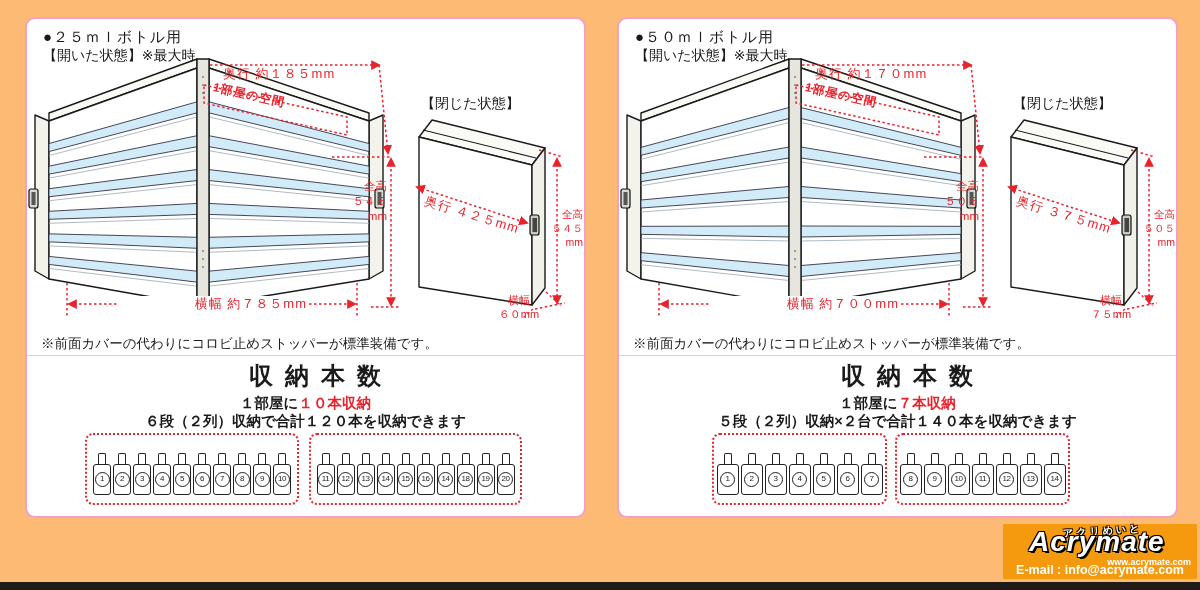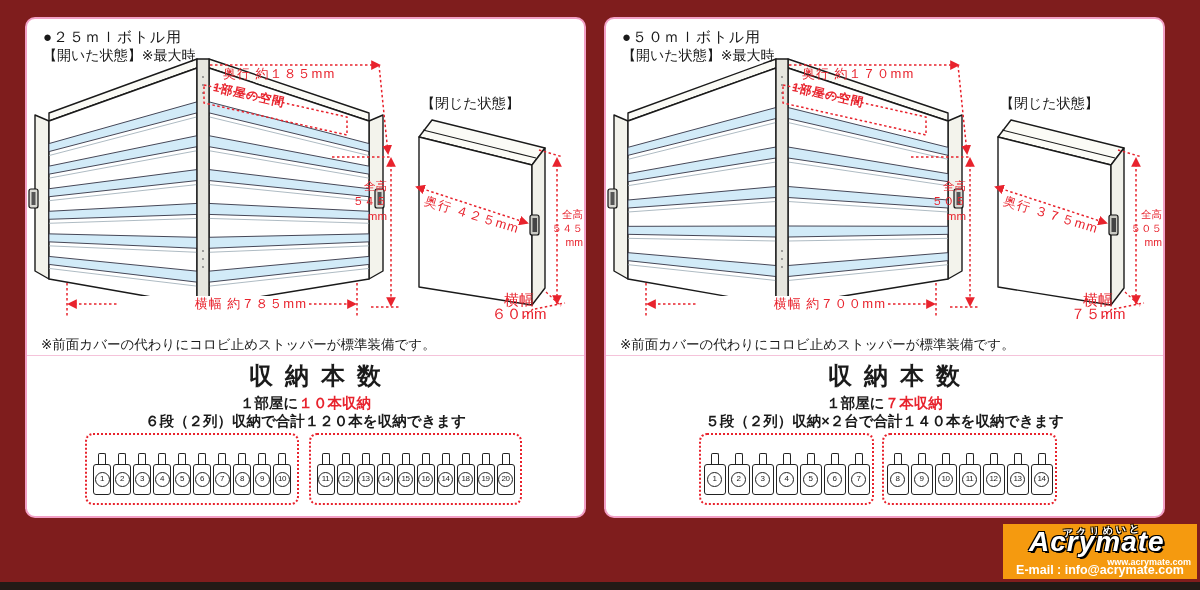--- a/index.html
+++ b/index.html
@@ -1,41 +1,41 @@
 <!DOCTYPE html>
 <html><head>
 <meta charset="utf-8">
 <style>
   html,body{margin:0;padding:0;background:#fff;}
-  #canvas{position:relative;width:1200px;height:590px;background:#7f1d1d;overflow:hidden;
+  #canvas{position:relative;width:1200px;height:590px;background:#fdba74;overflow:hidden;
           font-family:"Liberation Sans","DejaVu Sans",sans-serif;color:#1a1a1a;}
   .panel{position:absolute;top:17px;width:557px;height:497px;border:2px solid #f2a0c6;
          border-radius:10px;background:#fff;}
-  .panel.p0{left:25px;} .panel.p1{left:604px;}
+  .panel.p0{left:25px;} .panel.p1{left:617px;}
   .art{position:absolute;left:0;top:0;width:557px;height:497px;z-index:0;}
   .lab{position:absolute;z-index:2;line-height:1.25;}
   .pre{white-space:pre-line;}
   .red{color:#e8232d;}
   .title{left:16px;top:9px;font-size:15px;letter-spacing:1px;}
   .state-open{left:16px;top:28px;font-size:14px;}
   .state-closed{left:394px;top:76px;font-size:14px;}
   .d-depth-open{left:196px;top:47px;font-size:13px;color:#e8232d;letter-spacing:1px;}
   .d-room{left:188px;top:61px;font-size:12px;font-weight:bold;color:#e8232d;
           transform:rotate(12.5deg);transform-origin:left top;letter-spacing:1px;}
   .d-height-open{left:320px;top:160px;width:40px;text-align:right;font-size:11.5px;
                  color:#e8232d;line-height:15px;}
   .d-width-open{left:90px;top:277px;width:190px;text-align:right;font-size:13px;
                 color:#e8232d;background:#fff;letter-spacing:1px;}
   .d-depth-closed{left:400px;top:174px;font-size:13px;color:#e8232d;letter-spacing:1px;
                   transform:rotate(17deg);transform-origin:left top;}
   .d-height-closed{left:524px;top:188px;width:32px;text-align:right;font-size:10.5px;
                    color:#e8232d;line-height:14px;}
-  .d-width-closed{left:462px;top:274px;width:60px;text-align:center;font-size:15px;
+  .d-width-closed{left:462px;top:274px;width:60px;text-align:center;font-size:11px;
                   color:#e8232d;line-height:14px;}
-  .note{left:14px;top:318px;font-size:13.5px;}
+  .note{left:14px;top:318px;font-size:13.5px;font-family:Liberation Mono, monospace;}
   .divider{position:absolute;left:0;right:0;top:336px;height:1px;background:#f5c3da;z-index:1;}
   .storage-head{left:0;right:0;top:342px;text-align:center;font-size:24px;font-weight:bold;
                 letter-spacing:12px;text-indent:12px;padding-left:19px;}
   .storage-l1{left:0;right:0;top:375px;text-align:center;font-size:14.5px;font-weight:bold;}
   .storage-l2{left:0;right:0;top:393px;text-align:center;font-size:14.5px;font-weight:bold;}
   .bottle-group{position:absolute;top:414px;height:72px;box-sizing:border-box;
                 border:2px dotted #e8232d;border-radius:8px;display:flex;align-items:flex-end;
                 justify-content:center;gap:2px;padding:0 2px 8px 2px;z-index:2;}
   .p0 .g1{left:58px;width:214px;} .p0 .g2{left:282px;width:213px;}
   .p1 .g1{left:93px;width:175px;} .p1 .g2{left:276px;width:175px;}

